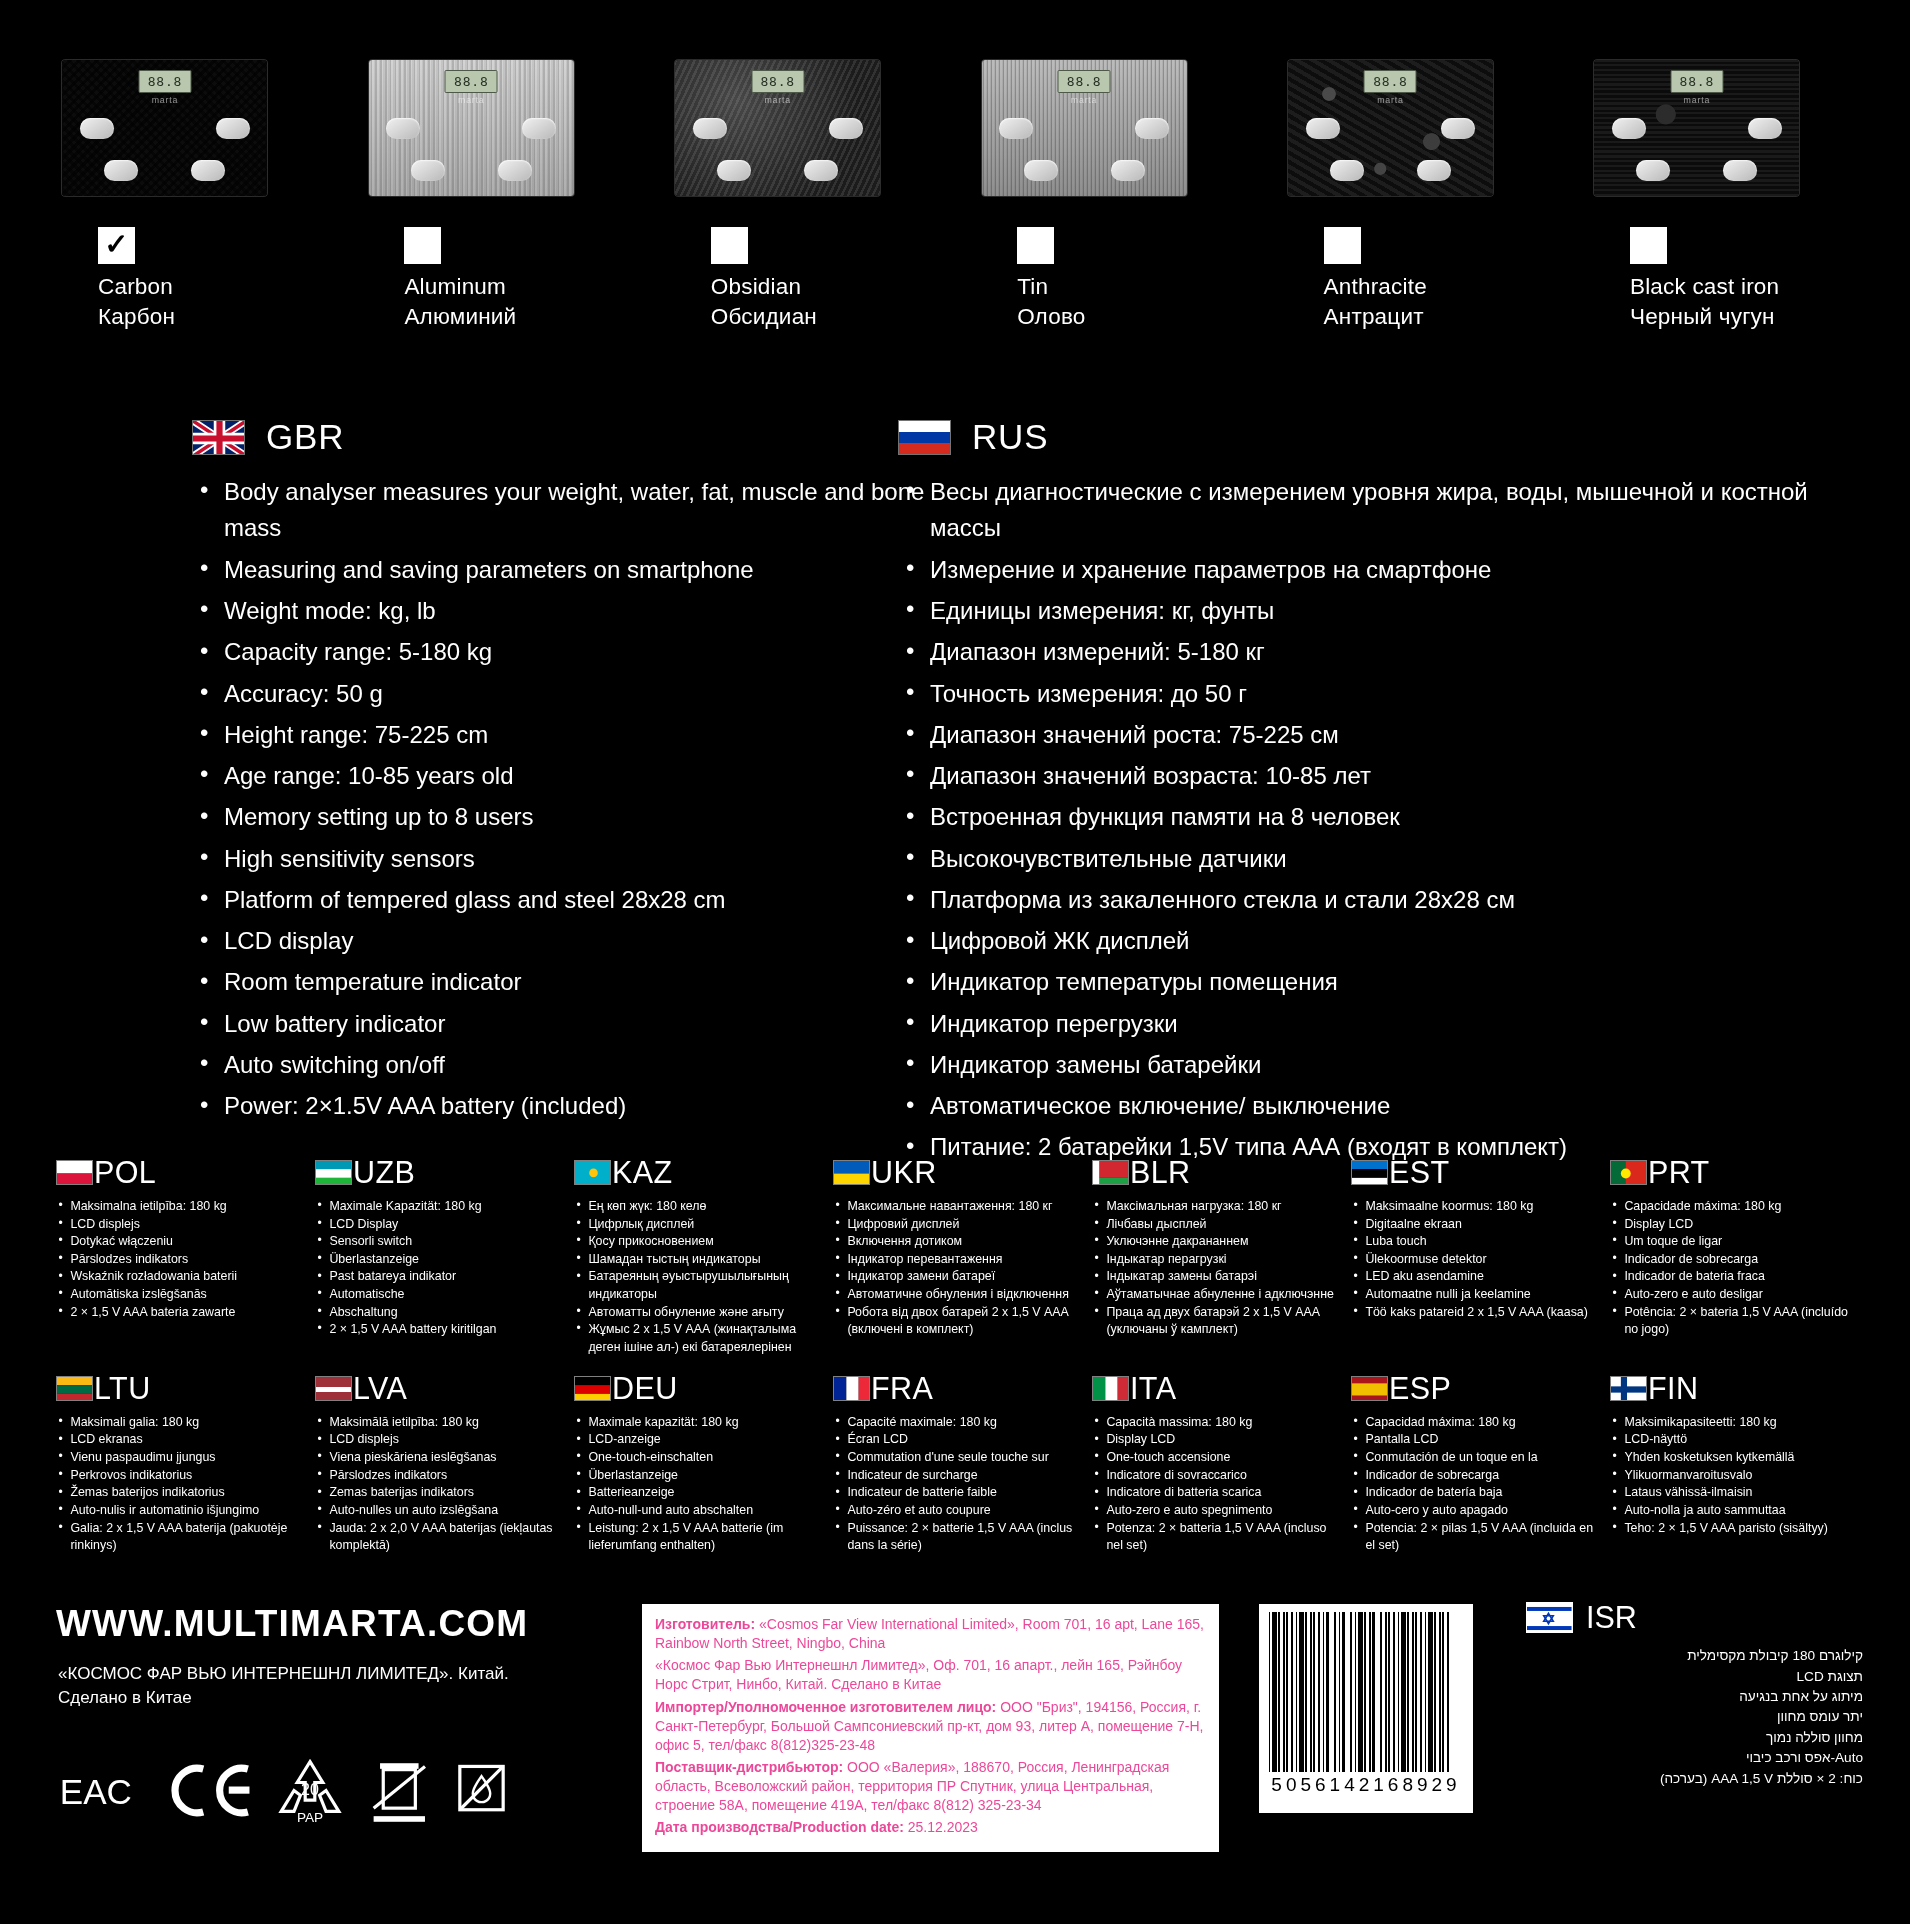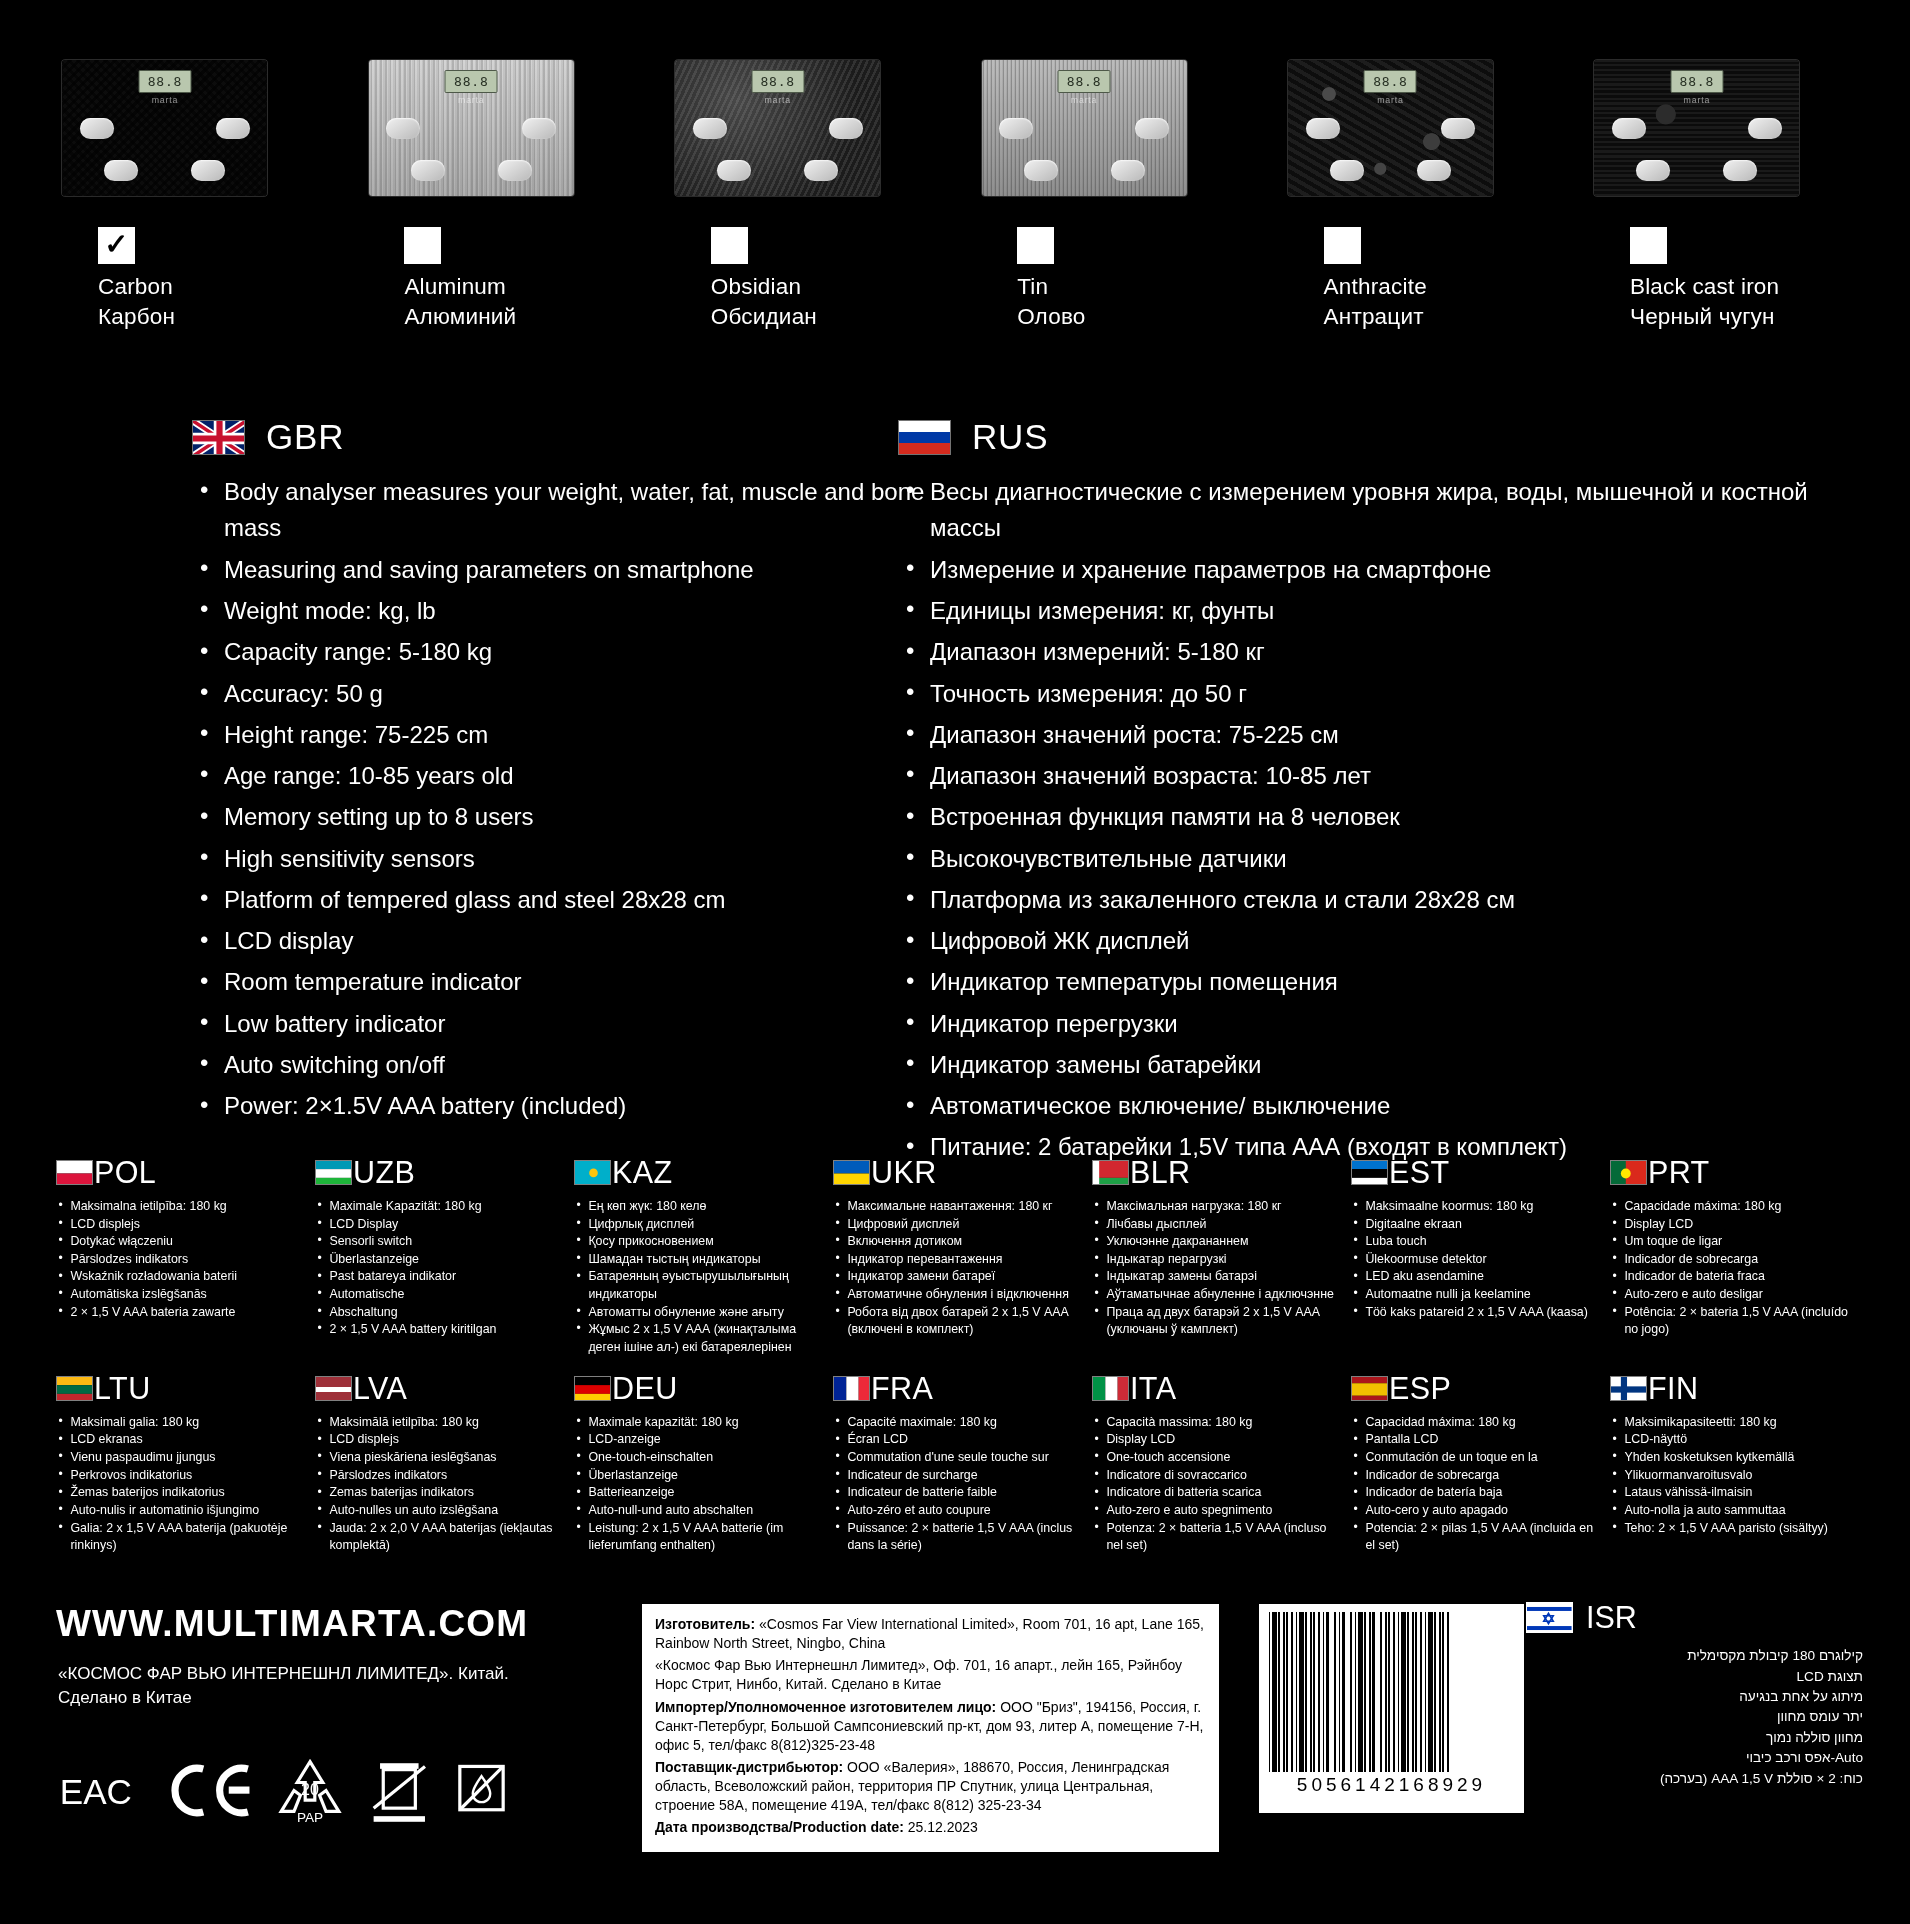--- a/index.html
+++ b/index.html
@@ -285,34 +285,34 @@
     gap: 14px;
   }
   .cert-box { height: 66px; display: flex; align-items: center; }
 
   .legal {
     position: absolute;
     left: 642px;
     top: 1604px;
     width: 577px;
     background: #ffffff;
-    color: #000000;
+    color: #ec4899;
     padding: 11.2px 13px;
     box-sizing: border-box;
     font-size: 14px;
     line-height: 1.36;
   }
   .legal p { margin: 0 0 3.2px 0; }
   .legal b { font-weight: bold; }
 
   .barcode-wrap {
     position: absolute;
     left: 1259px;
     top: 1604px;
-    width: 265px;
+    width: 214px;
     height: 209px;
     background: #ffffff;
     padding: 8px 9.6px 4.8px 9.6px;
     box-sizing: border-box;
   }
   .bars {
     height: 160px;
     width: 100%;
     display: flex;
     align-items: stretch;

